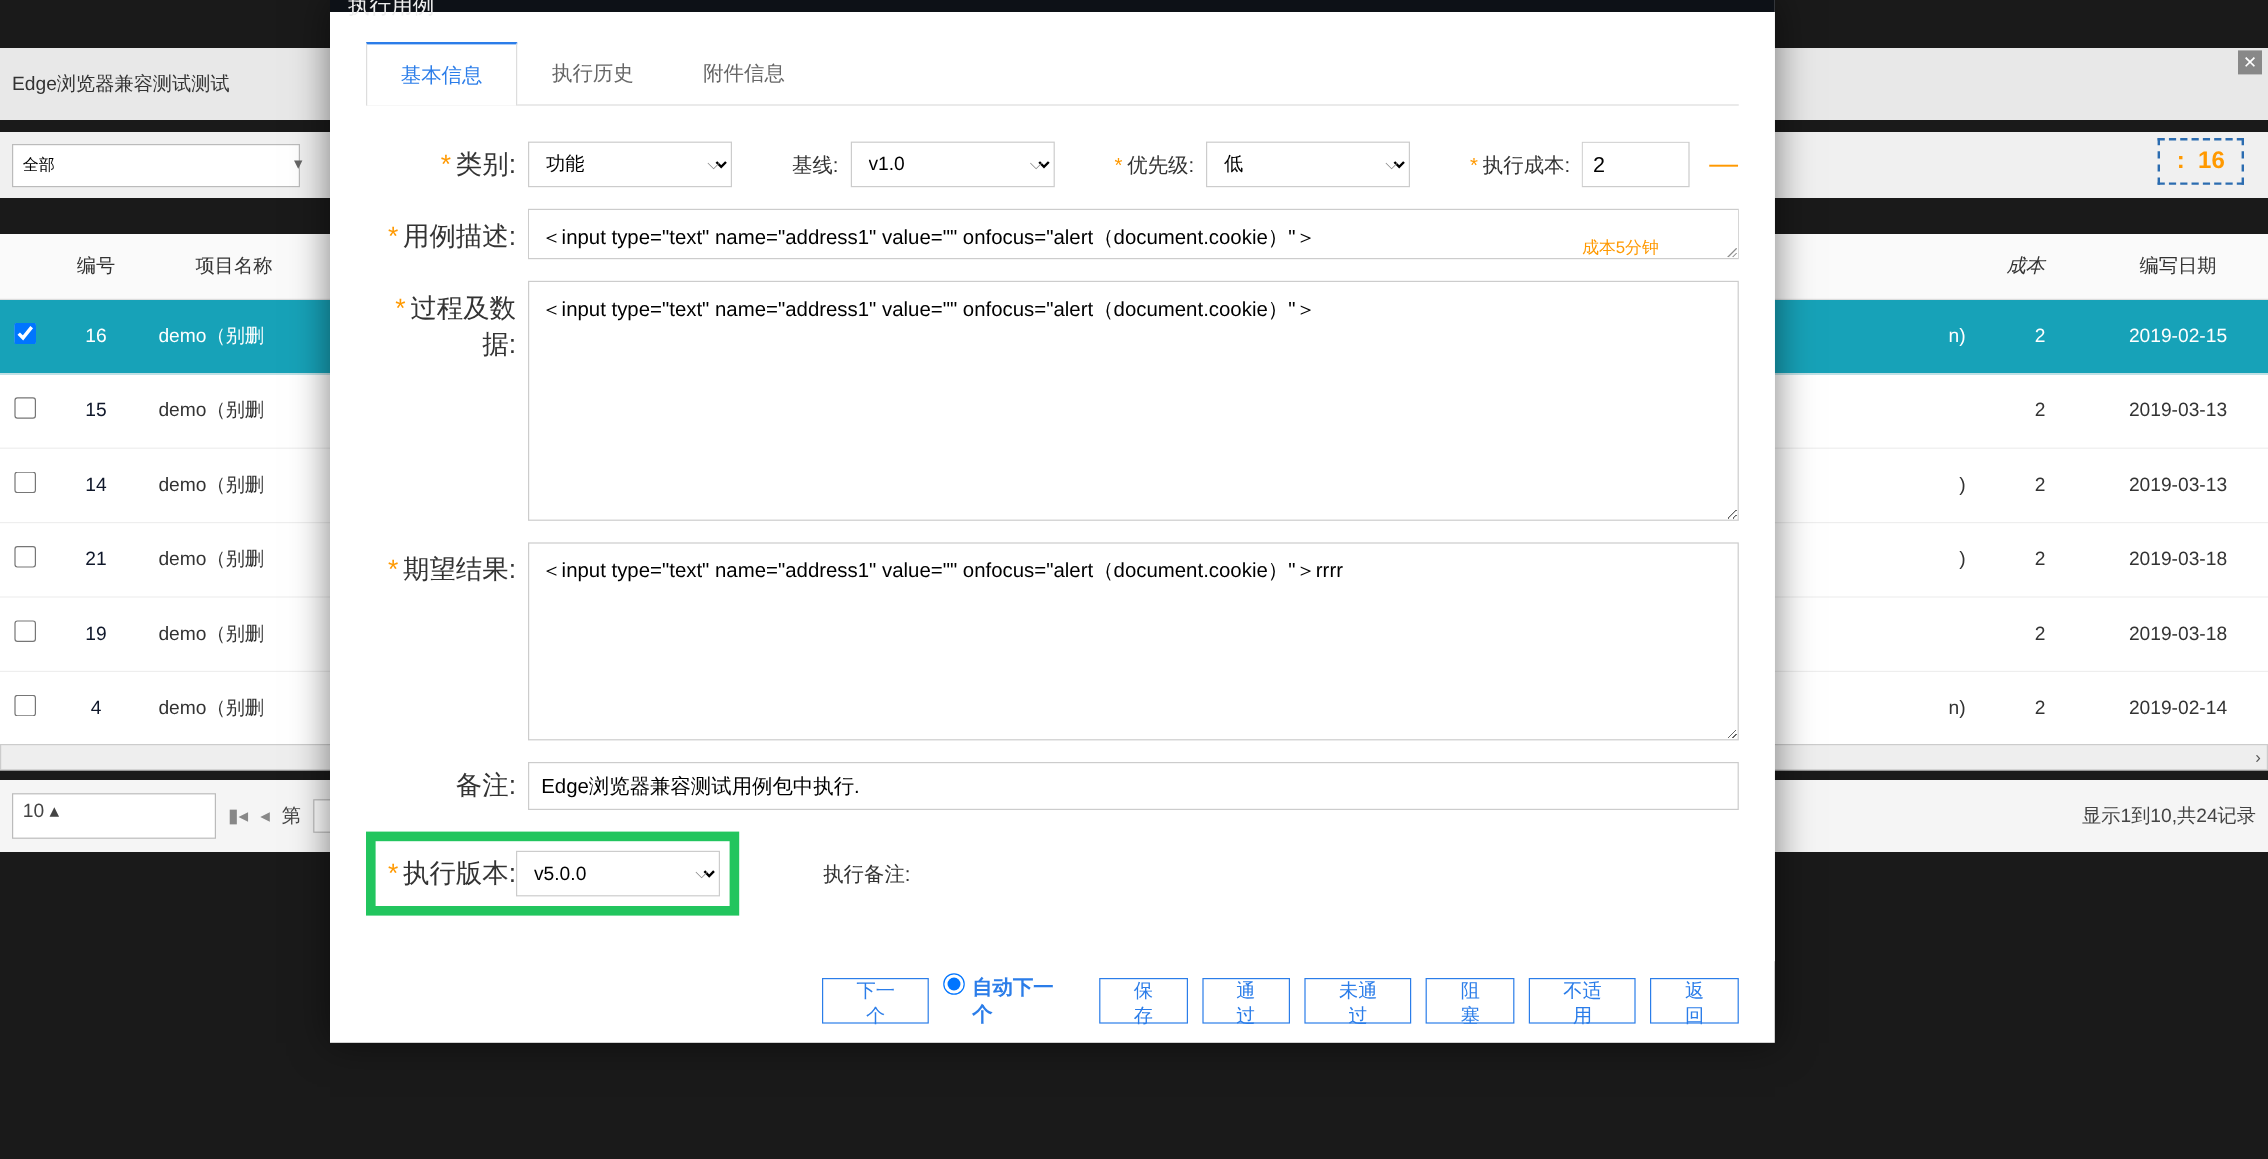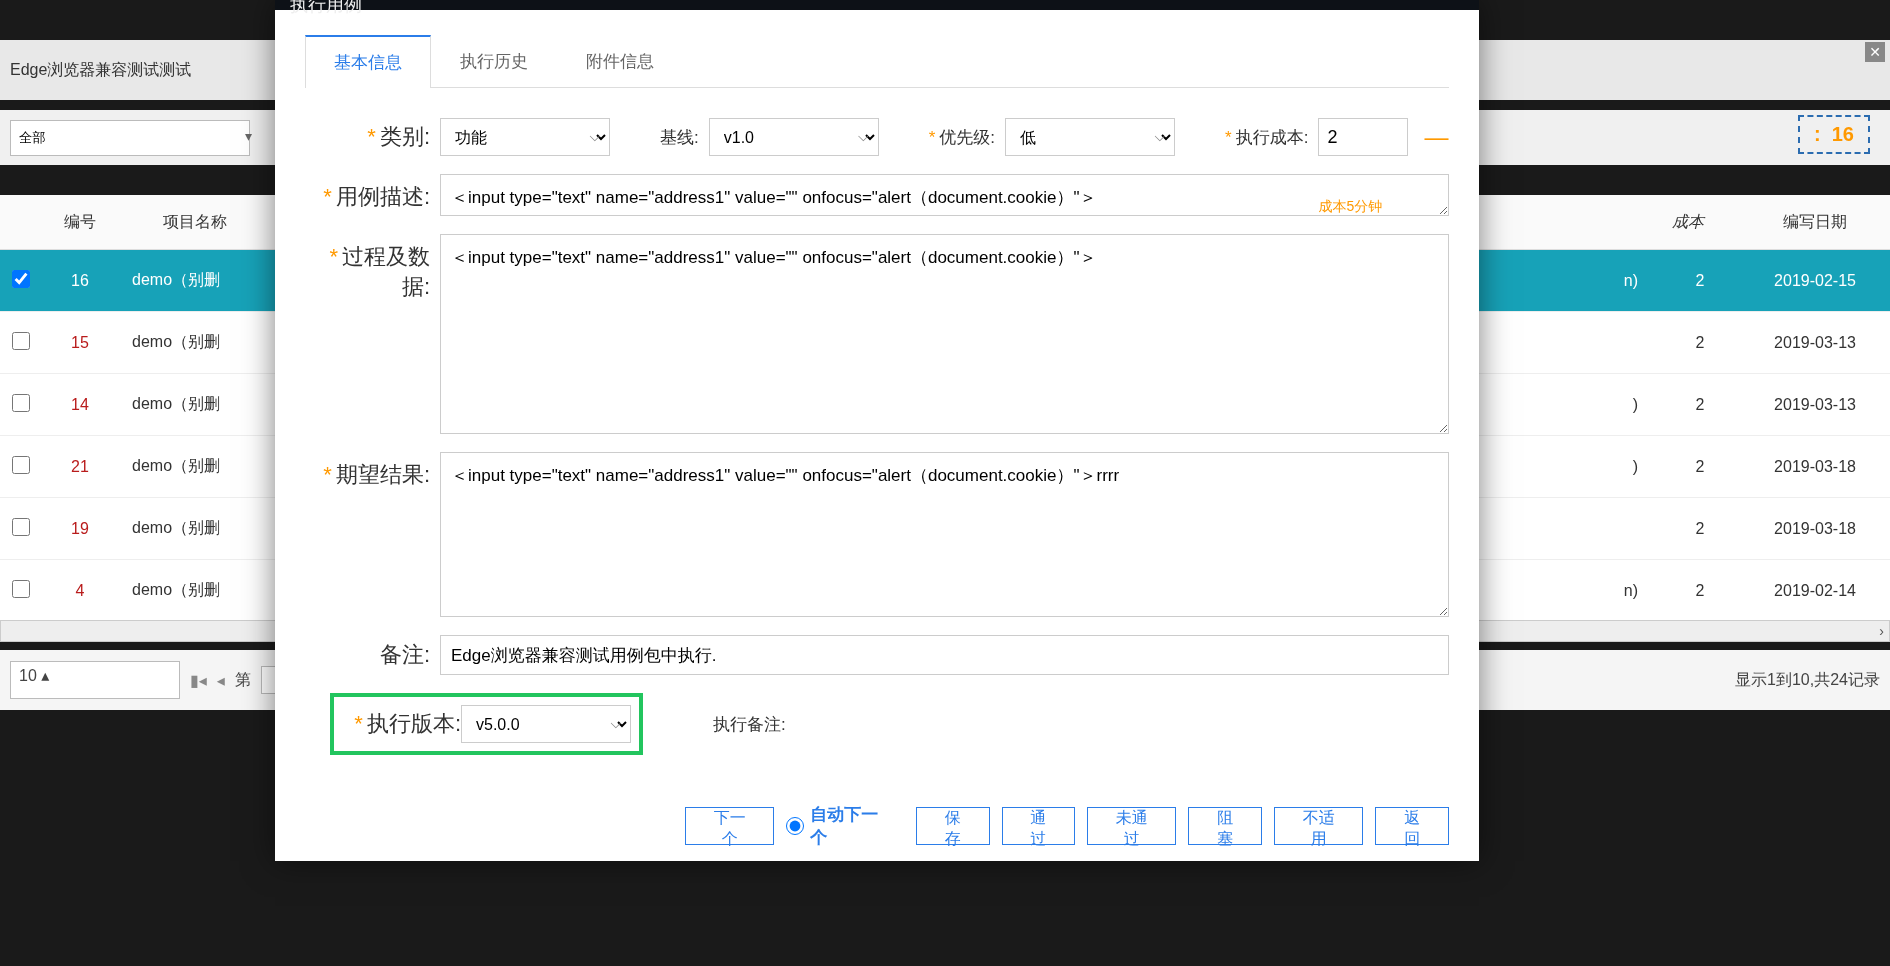--- a/index.html
+++ b/index.html
@@ -23,21 +23,21 @@
 .bg-th.chk { width: 40px; }
 .bg-th.id { width: 80px; }
 .bg-th.proj { width: 150px; }
 .bg-th.cost { width: 80px; position: absolute; right: 162px; font-style: italic; }
 .bg-th.date { width: 150px; position: absolute; right: 0; }
 .bg-row { display: flex; height: 62px; align-items: center; border-bottom: 1px solid #eee; font-size: 16px; position: relative; }
 .bg-row.selected { background: #17a2b8; color: #fff; }
 .bg-td { padding: 0 12px; text-align: center; }
 .bg-td.chk { width: 40px; }
 .bg-td.chk input { width: 18px; height: 18px; }
-.bg-td.id { width: 80px; color: #b91c1c; }
+.bg-td.id { width: 80px; color: #0f172a; }
 .bg-row.selected .bg-td.id { color: #fff; }
 .bg-td.proj { width: 150px; text-align: left; }
 .bg-td.suffix { position: absolute; right: 240px; }
 .bg-td.cost { width: 80px; position: absolute; right: 150px; }
 .bg-td.date { width: 150px; position: absolute; right: 0; }
 
 .bg-scroll { position: absolute; top: 620px; left: 0; right: 0; height: 22px; background: #eee; border: 1px solid #ccc; display: flex; align-items: center; justify-content: flex-end; padding-right: 5px; }
 .bg-scroll .arrow { font-size: 14px; color: #555; }
 
 .bg-pager { position: absolute; top: 650px; left: 0; right: 0; height: 60px; background: #f5f5f5; display: flex; align-items: center; padding: 0 10px; font-size: 16px; color: #444; justify-content: space-between; }
@@ -68,26 +68,26 @@
 
 .ta { border: 1px solid #ccc; padding: 10px; font-size: 17px; font-family: inherit; resize: vertical; width: 1150px; line-height: 1.5; }
 .ta-sm { height: 42px; }
 .ta-md { height: 200px; }
 .ta-lg { height: 165px; }
 .inp-full { width: 1150px; height: 40px; border: 1px solid #ccc; padding: 0 10px; font-size: 17px; }
 
 .form-row.align-top { align-items: flex-start; }
 .form-row.align-top .label { padding-top: 8px; }
 
-.highlight-box { border: 4px solid #22c55e; padding: 8px 8px 8px 10px; display: inline-flex; align-items: center; margin-left: 25px; }
+.highlight-box { border: 8px solid #22c55e; padding: 8px 8px 8px 0; display: inline-flex; align-items: center; }
 
 .action-row { display: flex; align-items: center; justify-content: flex-end; gap: 12px; padding: 10px 30px 12px 30px; }
 .action-row .left-btn { margin-right: auto; margin-left: 380px; }
 .btn { height: 38px; padding: 0 20px; border: 1px solid #2b7de9; background: #fff; color: #2b7de9; font-size: 16px; cursor: pointer; }
-.radio-lbl { display: flex; align-items: center; gap: 6px; font-size: 17px; color: #2b7de9; font-weight: bold; margin-right: 10px; }
+.radio-lbl { display: flex; gap: 6px; font-size: 17px; color: #2b7de9; font-weight: bold; margin-right: 10px; }
 .radio-lbl input { width: 18px; height: 18px; }
 
 .gap-col { width: 30px; }
 .inline-lbl { font-size: 17px; color: #333; white-space: nowrap; }
 .inline-lbl .req { color: #f90; margin-right: 4px; }
 
 .minus { color: #f90; font-size: 24px; margin-left: 6px; cursor: pointer; }
 </style>
 </head>
 <body>

